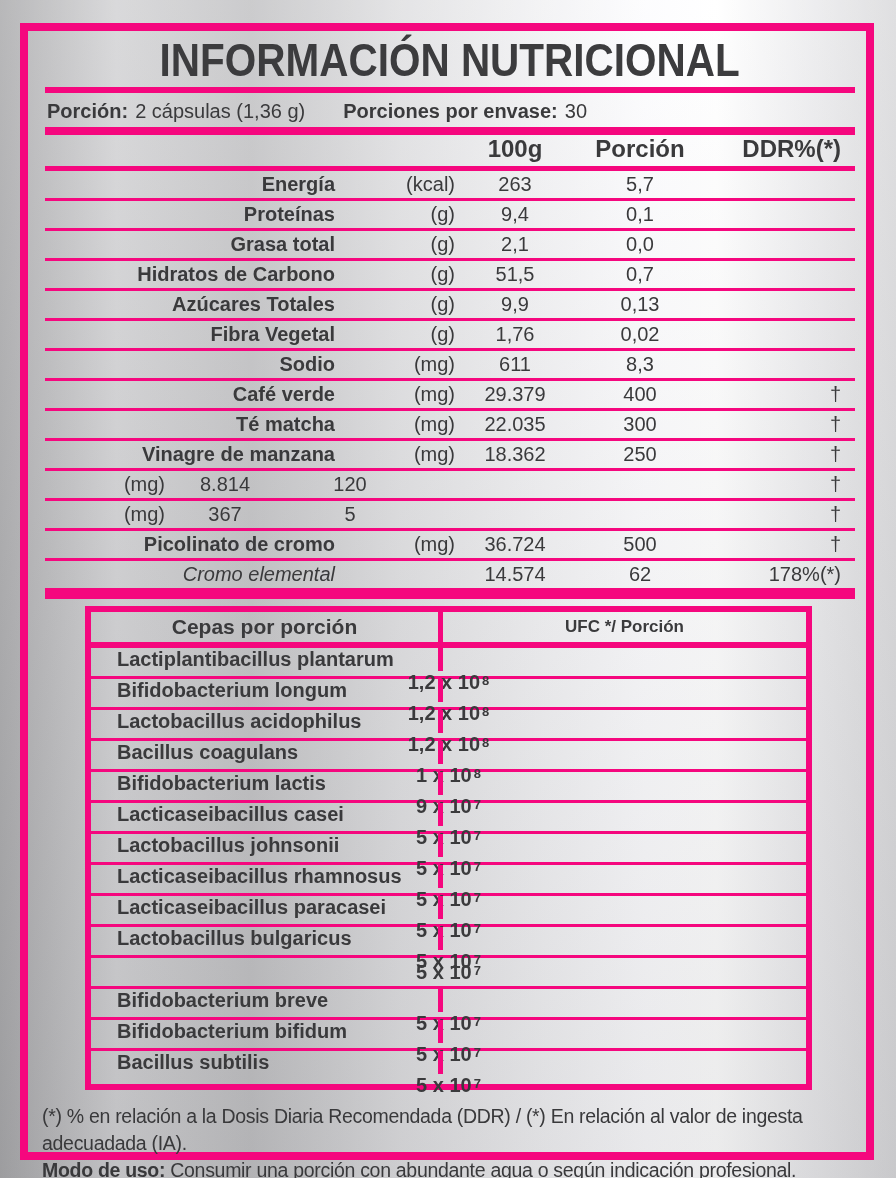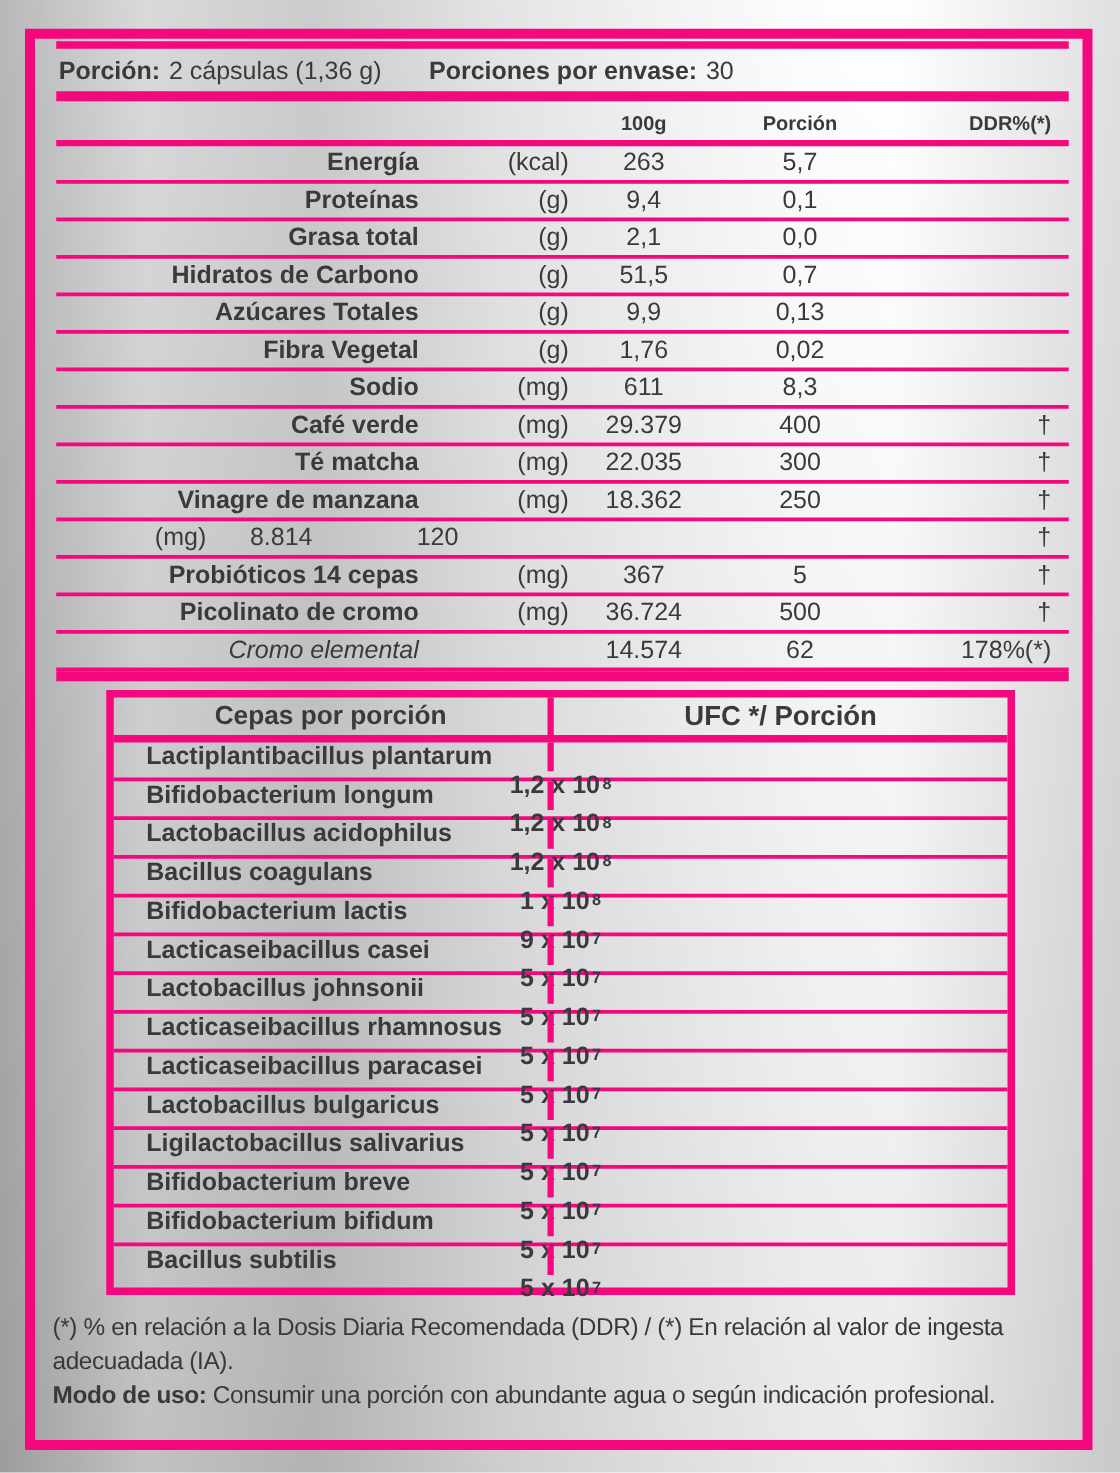--- a/index.html
+++ b/index.html
@@ -26,60 +26,63 @@
   .rule.thin{height:6px;}
   .rule.mid{height:5px;}
   .rule.thick{height:8px;}
   .serving-line{
     display:flex;align-items:center;height:32px;font-size:20px;padding:2px 2px 0 2px;
   }
   .serving-line .b{font-weight:bold;}
   .serving-line .seg2{margin-left:38px;}
   .serving-line .val{margin-left:7px;}
   
-  .t1-header{display:flex;align-items:flex-end;height:28px;padding-bottom:3px;font-weight:bold;font-size:16px;}
+  .t1-header{display:flex;align-items:flex-end;height:28px;padding-bottom:3px;font-weight:bold;font-size:24px;}
   .nrow{display:flex;align-items:center;height:27px;border-bottom:3px solid var(--pink);font-size:20px;}
   .nrow:first-child{border-top:none;}
   .c-name{width:290px;text-align:right;padding-left:4px;font-weight:bold;box-sizing:border-box;}
   .c-unit{width:120px;text-align:right;font-weight:normal;}
   .c-100g{width:120px;text-align:center;}
   .c-portion{width:130px;text-align:center;}
   .c-ddr{flex:1;text-align:right;padding-right:14px;}
   .t1-header .c-100g,.t1-header .c-portion,.t1-header .c-ddr{font-weight:bold;}
   .nrow.italic .c-name{font-weight:normal;font-style:italic;padding-left:18px;}
   
   .stable{
     margin-left:40px;margin-top:7px;width:727px;box-sizing:border-box;
     border:6px solid var(--pink);
   }
   .srow{display:flex;}
   .s-head{height:30px;border-bottom:6px solid var(--pink);}
   .s-col1{width:352px;box-sizing:border-box;border-right:5px solid var(--pink);
           display:flex;align-items:center;}
   .s-col2{flex:1;display:flex;align-items:center;justify-content:center;}
   .s-head .s-col1{justify-content:center;font-weight:bold;font-size:21px;}
-  .s-head .s-col2{font-weight:bold;font-size:22px;}
+  .s-head .s-col2{font-weight:bold;font-size:17px;}
   .sdata{height:28px;}
   .sdata .s-col1{padding-left:26px;font-weight:bold;font-size:20px;}
   .sdata .s-col2{font-weight:bold;font-size:20px;border-radius:11px;}
   .sdata{border-bottom:3px solid var(--pink);flex-direction:column;}
   .sdata:last-child{border-bottom:none;height:33px;}
   .sdata sup{font-size:13px;margin-left:2px;position:relative;top:-2px;}
   
   .footer{margin-top:13px;margin-left:-3px;font-size:19.5px;line-height:27px;
           letter-spacing:-0.3px;color:#39393b;}
   .footer .b{font-weight:bold;}
 </style>
 </head>
 <body>
 
 <div class="frame"></div>
 
 <div class="content">
 
+  <div class="title">
+    <span class="squeeze">INFORMACIÓN NUTRICIONAL</span>
+  </div>
 
   <div class="rule thin"></div>
 
   <div class="serving-line">
     <span class="b">Porción:</span>
     <span class="val">2 cápsulas (1,36 g)</span>
     <span class="b seg2">Porciones por envase:</span>
     <span class="val">30</span>
   </div>
 
@@ -165,21 +168,20 @@
           <div class="c-portion">250</div>
           <div class="c-ddr">†</div>
         </div>
         <div class="nrow">
           <div class="c-unit">(mg)</div>
           <div class="c-100g">8.814</div>
           <div class="c-portion">120</div>
           <div class="c-ddr">†</div>
         </div>
         <div class="nrow">
-          <div class="c-name">Probióticos 14 cepas</div>
           <div class="c-unit">(mg)</div>
           <div class="c-100g">367</div>
           <div class="c-portion">5</div>
           <div class="c-ddr">†</div>
         </div>
         <div class="nrow">
           <div class="c-name">Picolinato de cromo</div>
           <div class="c-unit">(mg)</div>
           <div class="c-100g">36.724</div>
           <div class="c-portion">500</div>
@@ -266,21 +268,20 @@
           </div>
         </div>
         <div class="srow sdata">
           <div class="s-col1">Lactobacillus bulgaricus</div>
           <div class="s-col2">
             <span>5 x 10</span>
             <sup>7</sup>
           </div>
         </div>
         <div class="srow sdata">
-          <div class="s-col1">Ligilactobacillus salivarius</div>
           <div class="s-col2">
             <span>5 x 10</span>
             <sup>7</sup>
           </div>
         </div>
         <div class="srow sdata">
           <div class="s-col1">Bifidobacterium breve</div>
           <div class="s-col2">
             <span>5 x 10</span>
             <sup>7</sup>

